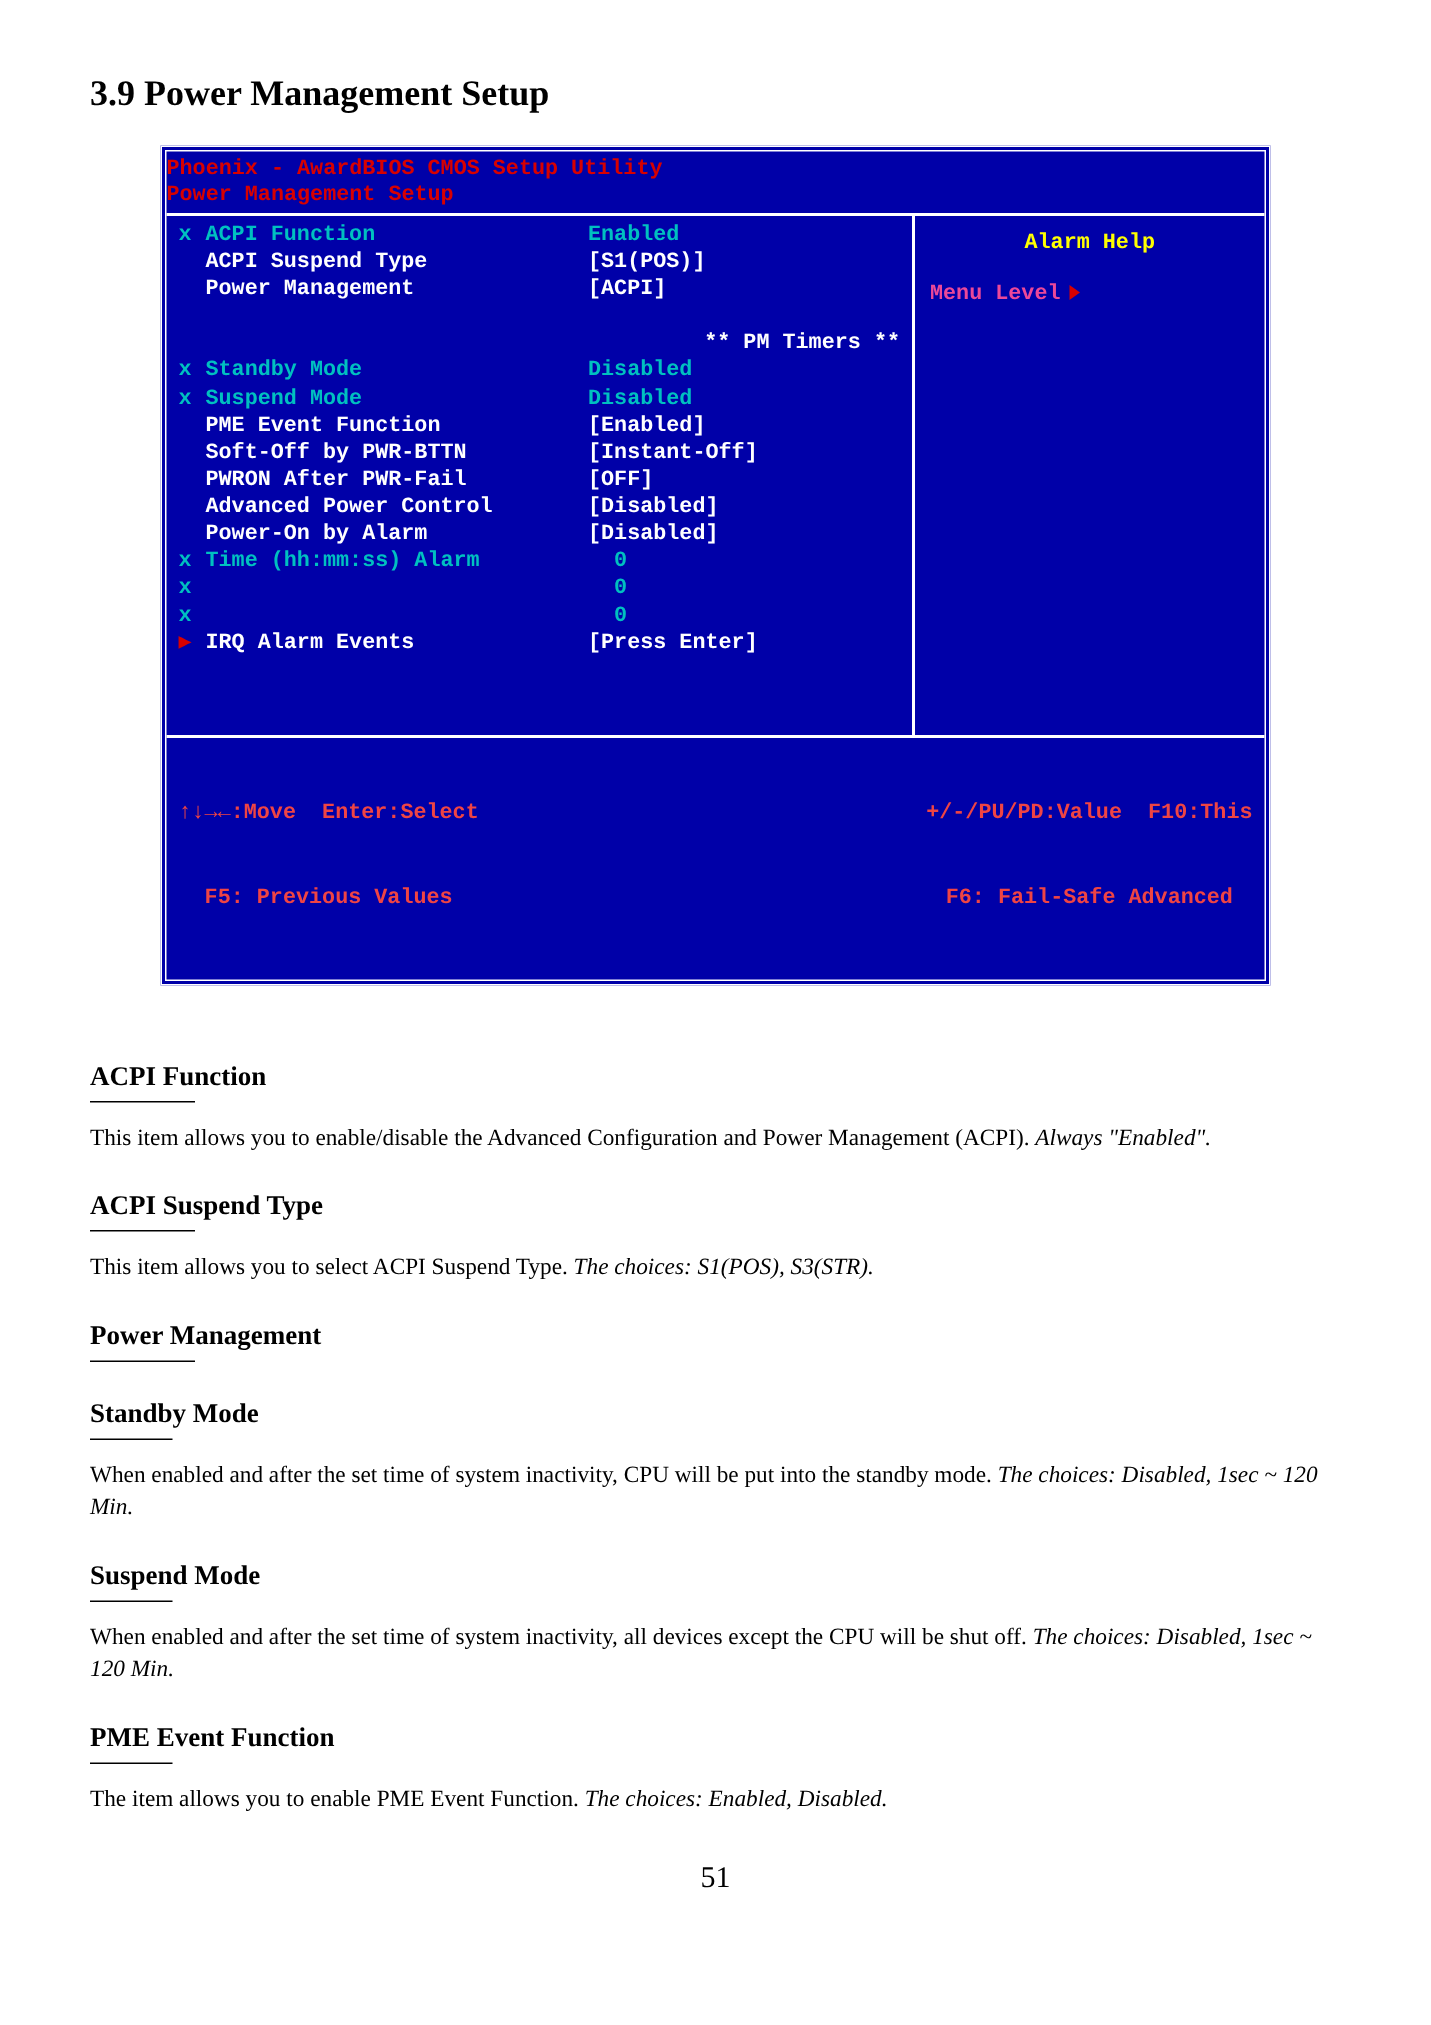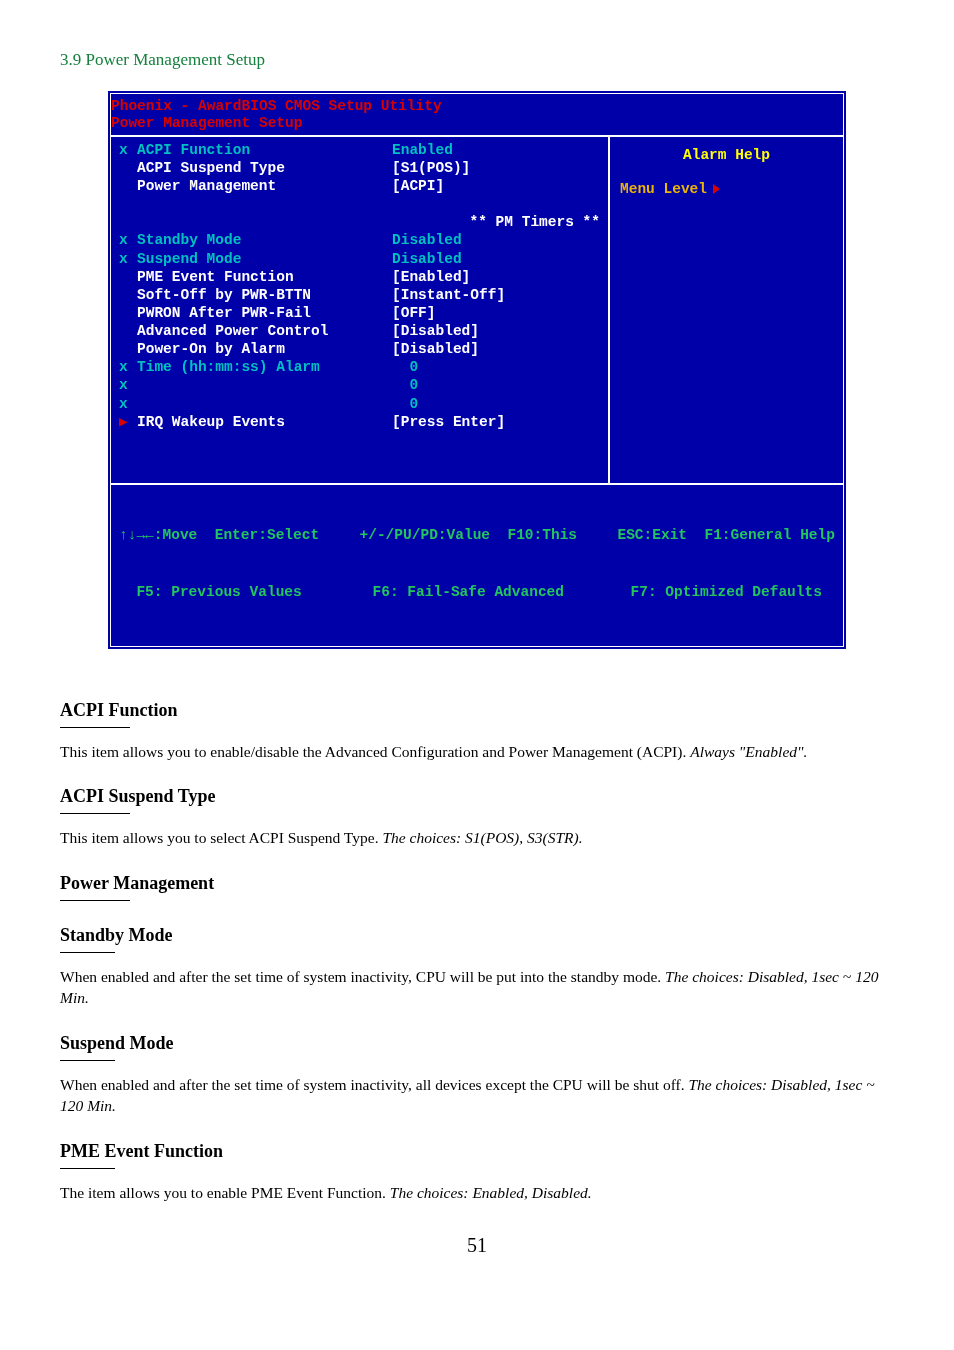--- a/index.html
+++ b/index.html
@@ -6,24 +6,24 @@
   body {
     background: #ffffff;
     font-family: Georgia, 'Times New Roman', serif;
     font-size: 15px;
     color: #000;
     width: 954px;
     margin: 0 auto;
     padding: 20px 60px 40px 60px;
   }
   .page-title {
-    font-size: 17px;
-    font-weight: normal;
+    font-size: 24px;
+    font-weight: bold;
     margin: 30px 0 20px 0;
-    color: #15803d;
+    color: #000000;
   }
   .bios-box {
     background: #0000a8;
     border: 4px double #ffffff;
     font-family: 'Courier New', monospace;
     font-weight: bold;
     font-size: 14.5px;
     color: #ffffff;
     margin: 10px auto 50px auto;
     width: 740px;
@@ -50,21 +50,21 @@
     width: 235px;
     border-left: 2px solid #ffffff;
     padding: 4px 10px;
   }
   .bios-right .help-title {
     text-align: center;
     color: #ffff00;
     margin: 6px 0 18px 0;
   }
   .bios-right .menu-level {
-    color: #eab308;
+    color: #ec4899;
   }
   .bios-row {
     display: flex;
     line-height: 1.25;
   }
   .bios-label {
     width: 255px;
     white-space: pre;
   }
   .bios-value {
@@ -80,21 +80,21 @@
   .row-marker {
     display: inline-block;
     width: 18px;
     color: #00c0c0;
   }
   .row-marker.red { color: #d80000; }
   .bios-footer {
     display: flex;
     justify-content: space-between;
     padding: 4px 8px 6px 8px;
-    color: #22c55e;
+    color: #ef4444;
     line-height: 1.3;
     align-items: center;
   }
   .bios-footer > div { white-space: pre; }
   .section-title {
     font-size: 18px;
     font-weight: bold;
     margin: 24px 0 6px 0;
   }
   .underline-rule {
@@ -198,44 +198,40 @@
             <span class="bios-label cyan-text"></span>
             <span class="bios-value cyan-text">  0</span>
           </div>
           <div class="bios-row">
             <span class="row-marker " style="color: rgb(0, 192, 192);">x</span>
             <span class="bios-label cyan-text"></span>
             <span class="bios-value cyan-text">  0</span>
           </div>
           <div class="bios-row">
             <span class="row-marker red" style="color: rgb(216, 0, 0);">▶</span>
-            <span class="bios-label white-text">IRQ Wakeup Events</span>
+            <span class="bios-label white-text">IRQ Alarm Events</span>
             <span class="bios-value white-text">[Press Enter]</span>
           </div>
         </div>
     </div>
     <div class="bios-right">
       <div class="help-title">Alarm Help</div>
       <div class="menu-level">
         <span>Menu Level</span><span class="arrow-glyph"></span>
       </div>
     </div>
   </div>
   <div class="bios-footer">
     <div>
       <div>↑↓→←:Move  Enter:Select</div>
       <div style="text-align:center">F5: Previous Values</div>
     </div>
     <div>
       <div>+/-/PU/PD:Value  F10:This</div>
       <div style="text-align:center">F6: Fail-Safe Advanced</div>
-    </div>
-    <div>
-      <div>ESC:Exit  F1:General Help</div>
-      <div style="text-align:center">F7: Optimized Defaults</div>
     </div>
   </div>
 </div>
 
 <div id="doc-sections">
     <div class="section-title">ACPI Function</div>
     <div class="underline-rule "></div>
     <div class="body-text">This item allows you to enable/disable the Advanced Configuration and Power Management (ACPI). <span class="italic">Always "Enabled".</span></div>
     <div class="section-title">ACPI Suspend Type</div>
     <div class="underline-rule "></div>

